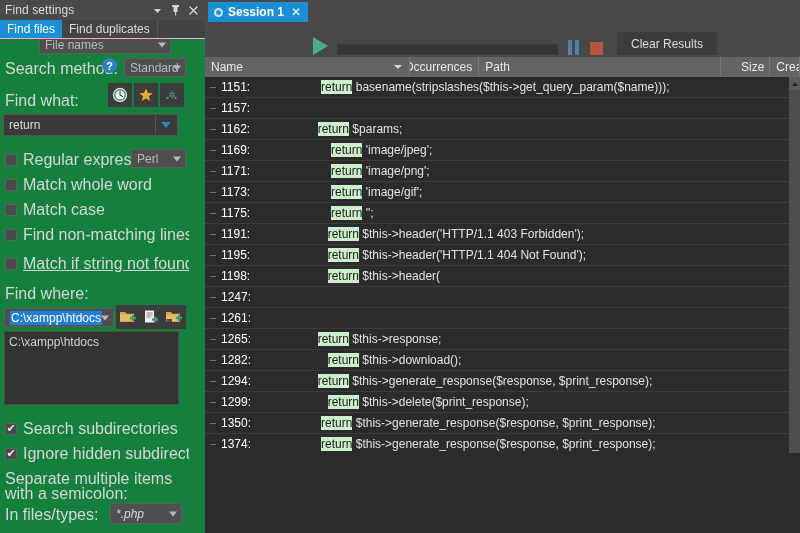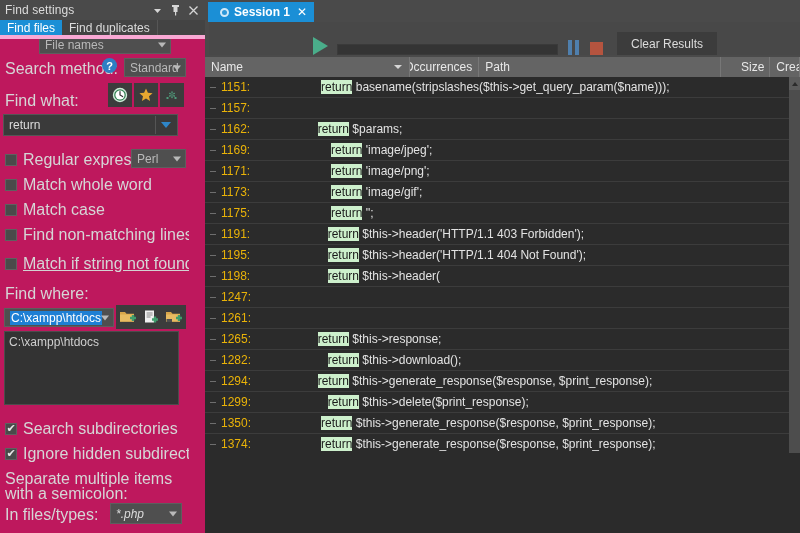--- a/index.html
+++ b/index.html
@@ -11,21 +11,21 @@
     font-size: 12px;
     color: #d2d2d2;
     -webkit-font-smoothing: antialiased;
   }
   #app { position: relative; width: 800px; height: 533px; }
 
   
   #left-panel {
     position: absolute; left: 0; top: 0;
     width: 235px; height: 533px;
-    background: #be185d;
+    background: #15803d;
     overflow: hidden;
   }
   #left-titlebar {
     position: absolute; left: 0; top: 0; width: 205px; height: 20px;
     background: #4a4a4a;
     display: flex; align-items: center;
   }
   #left-title {
     padding-left: 5px; font-size: 12px; color: #dcdcdc; letter-spacing: .1px;
   }
@@ -33,21 +33,21 @@
   .tb-btn {
     width: 16px; height: 16px; display: flex; align-items: center; justify-content: center;
     color: #d6d6d6; font-size: 11px; line-height: 1; cursor: default;
   }
   .tb-btn svg { display: block; }
 
   #tabstrip {
     position: absolute; left: 0; top: 20px; width: 205px; height: 19px;
     background: #434343;
     display: flex; align-items: stretch;
-    border-bottom: 4px solid #f9a8d4;
+    border-bottom: 1px solid #f9a8d4;
   }
   .ftab {
     display: flex; align-items: center; padding: 0 7px;
     font-size: 12px; color: #dcdcdc;
   }
   .ftab.active { background: #1b8fd6; color: #ffffff; }
   .ftab.inactive { background: #434343; border-right: 1px solid #565656; }
 
   
   #form-area {
@@ -132,21 +132,21 @@
     position: absolute; left: 205px; top: 0; width: 595px; height: 533px;
     background: #4a4a4a;
   }
   #session-strip {
     position: absolute; left: 0; top: 0; width: 595px; height: 22px;
     background: #4a4a4a; display: flex; align-items: stretch;
     padding-left: 3px; padding-top: 2px;
   }
   #session-tab {
     background: #1b8fd6; color: #fff; font-size: 12px; font-weight: bold;
-    display: flex; align-items: center; gap: 5px; padding: 0 7px 0 12px;
+    display: flex; align-items: center; gap: 5px; padding: 0 7px 0 6px;
     height: 20px;
     justify-content: center;
   }
   .sess-dot {
     width: 9px; height: 9px; border-radius: 50%;
     border: 2px solid #cfe8f8; background: #2d97d8;
   }
   .sess-x { font-size: 12px; font-weight: normal; color: #fff; margin-left: 2px; }
 
   #toolbar {
@@ -201,21 +201,21 @@
   .trow {
     height: 21px; display: flex; align-items: center;
     border-bottom: 1px solid #3c3c3c;
     font-size: 12px; color: #e3e3e3; white-space: nowrap;
   }
   .tree-tick {
     width: 16px; flex: none; display: flex; align-items: center; justify-content: center;
     color: #7a7a7a; font-size: 11px;
   }
   .tree-tick::before { content: ""; width: 6px; height: 1px; background: #6e6e6e; display: block; }
-  .lineno { width: 46px; flex: none; color: #eab308; }
+  .lineno { width: 46px; flex: none; color: #ffffff; }
   .codecell { position: relative; flex: 1; overflow: hidden; height: 21px; }
   .codetext {
     position: absolute; top: 50%; transform: translateY(-50%); left: 0;
     white-space: pre; font-size: 12px; color: #e3e3e3; margin-left: 44px;
   }
   .hit { background: #cdf0cc; color: #1a1a1a; }
 
   
   #bottom-fill {
     position: absolute; left: 0; top: 453px; width: 595px; height: 80px; background: #2b2b2b;

